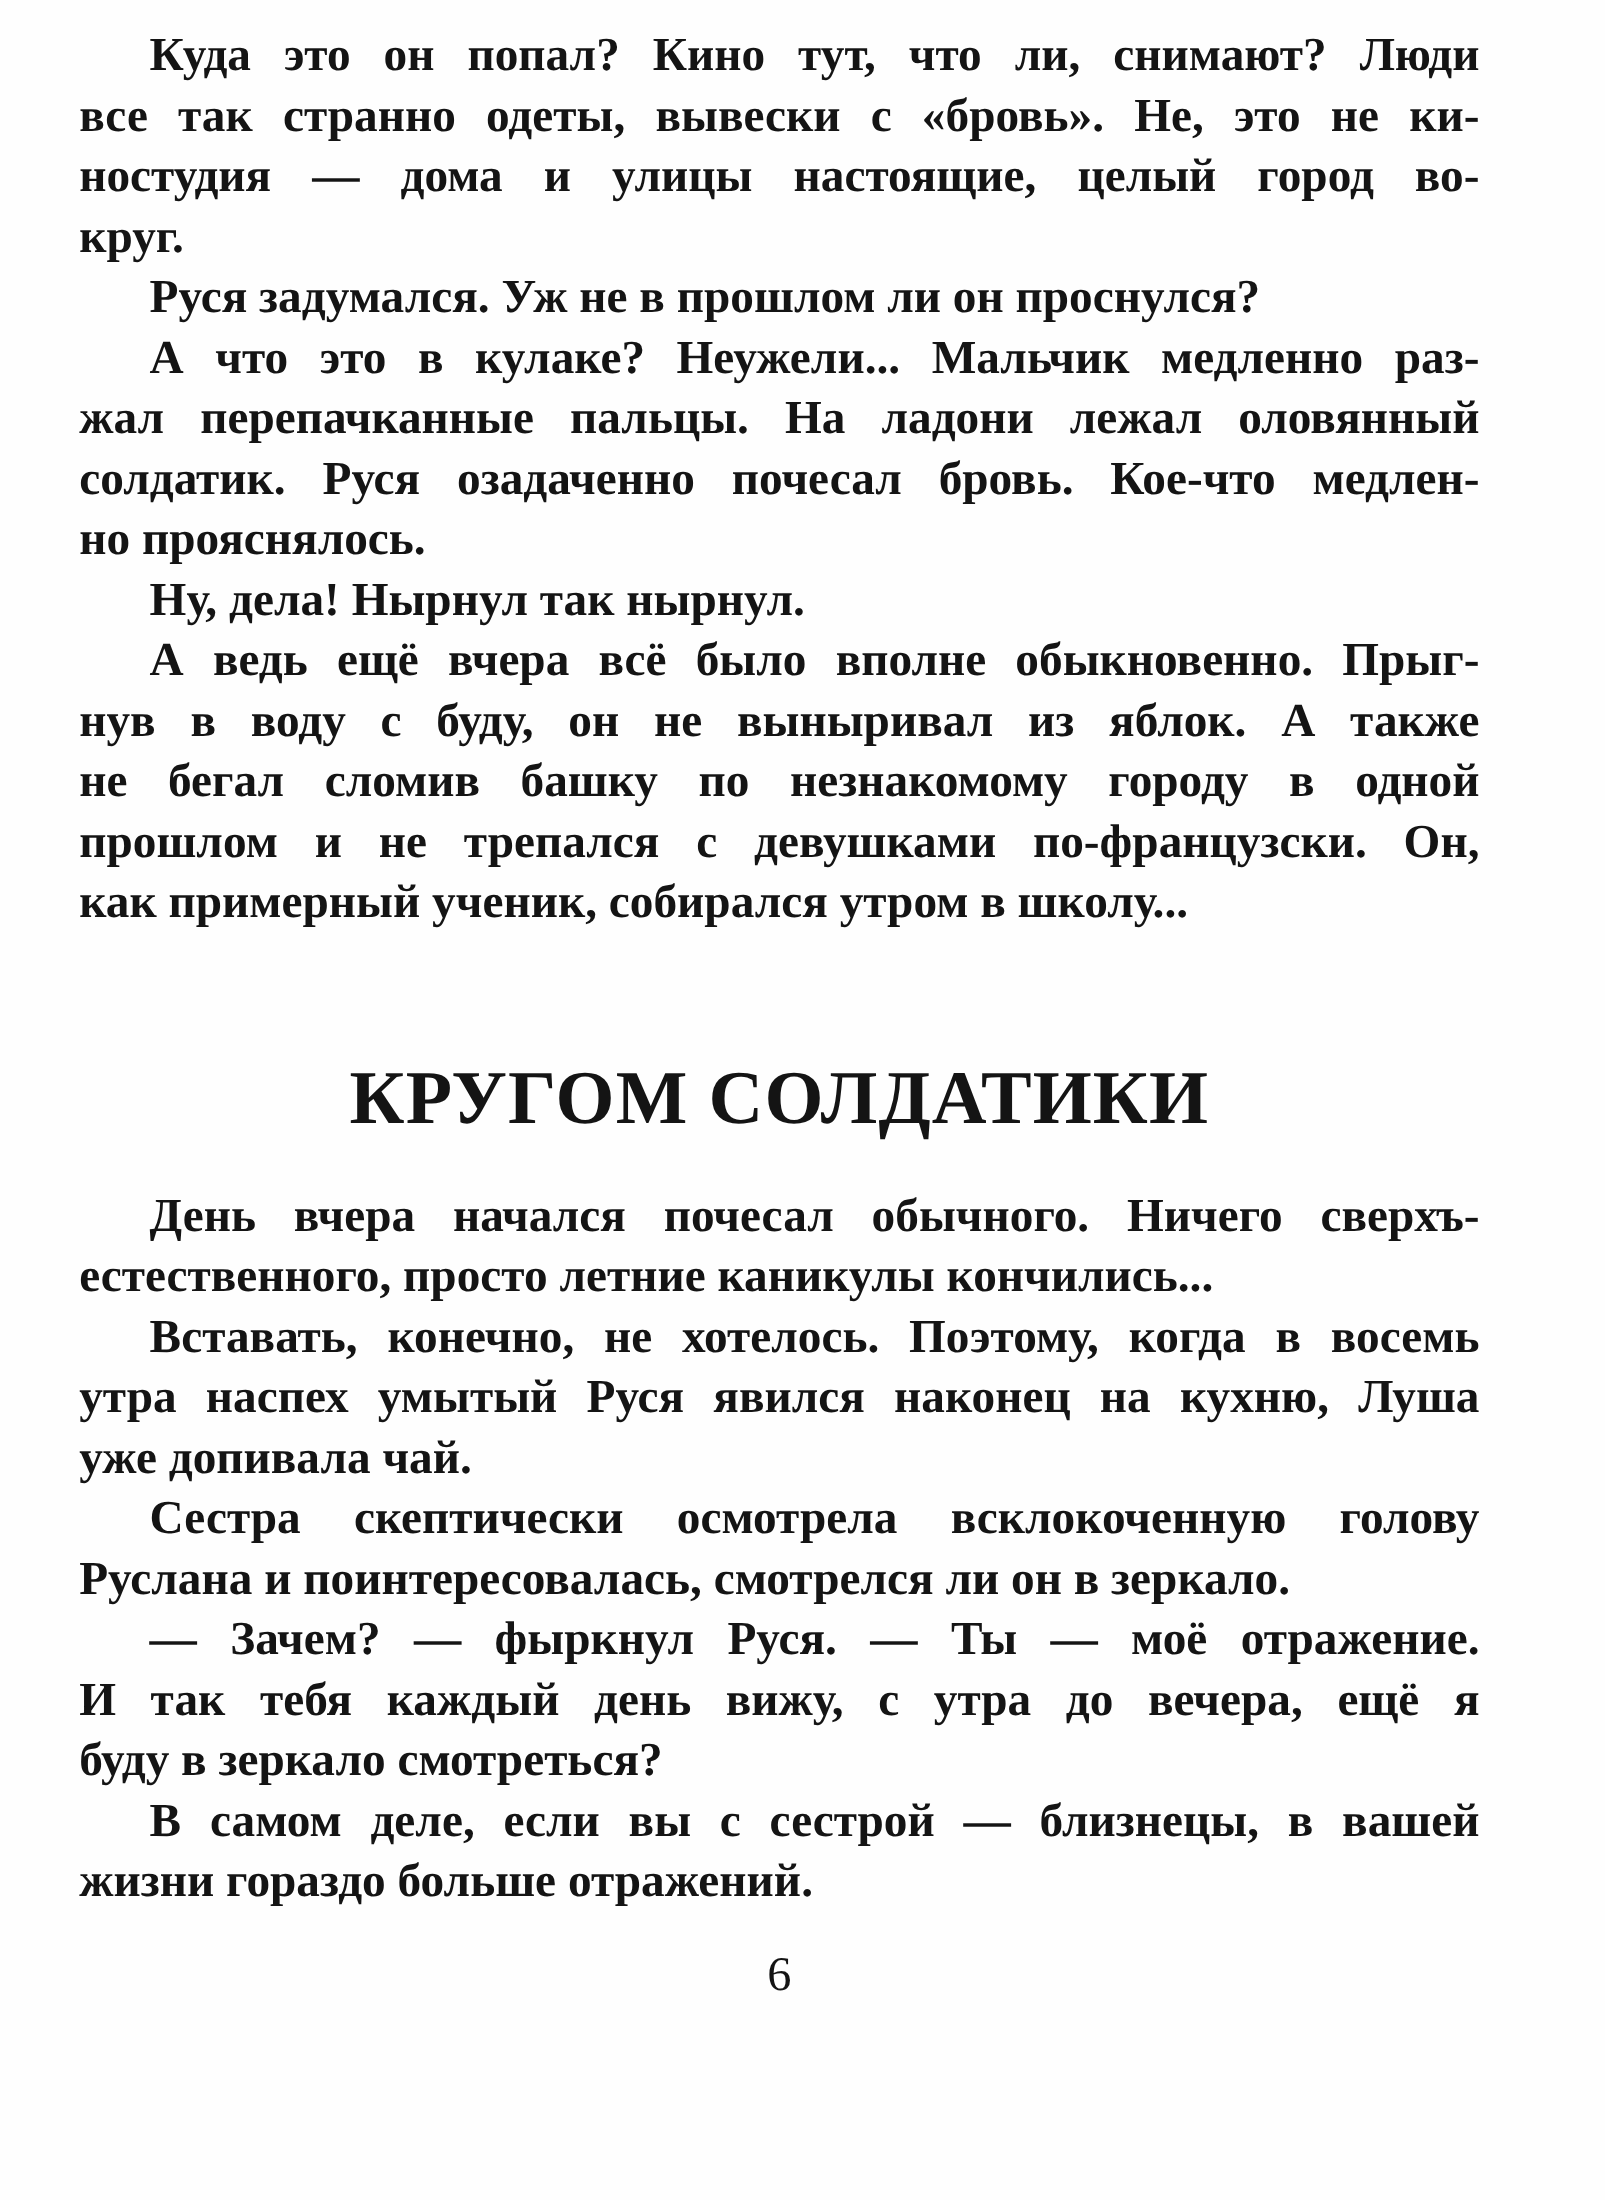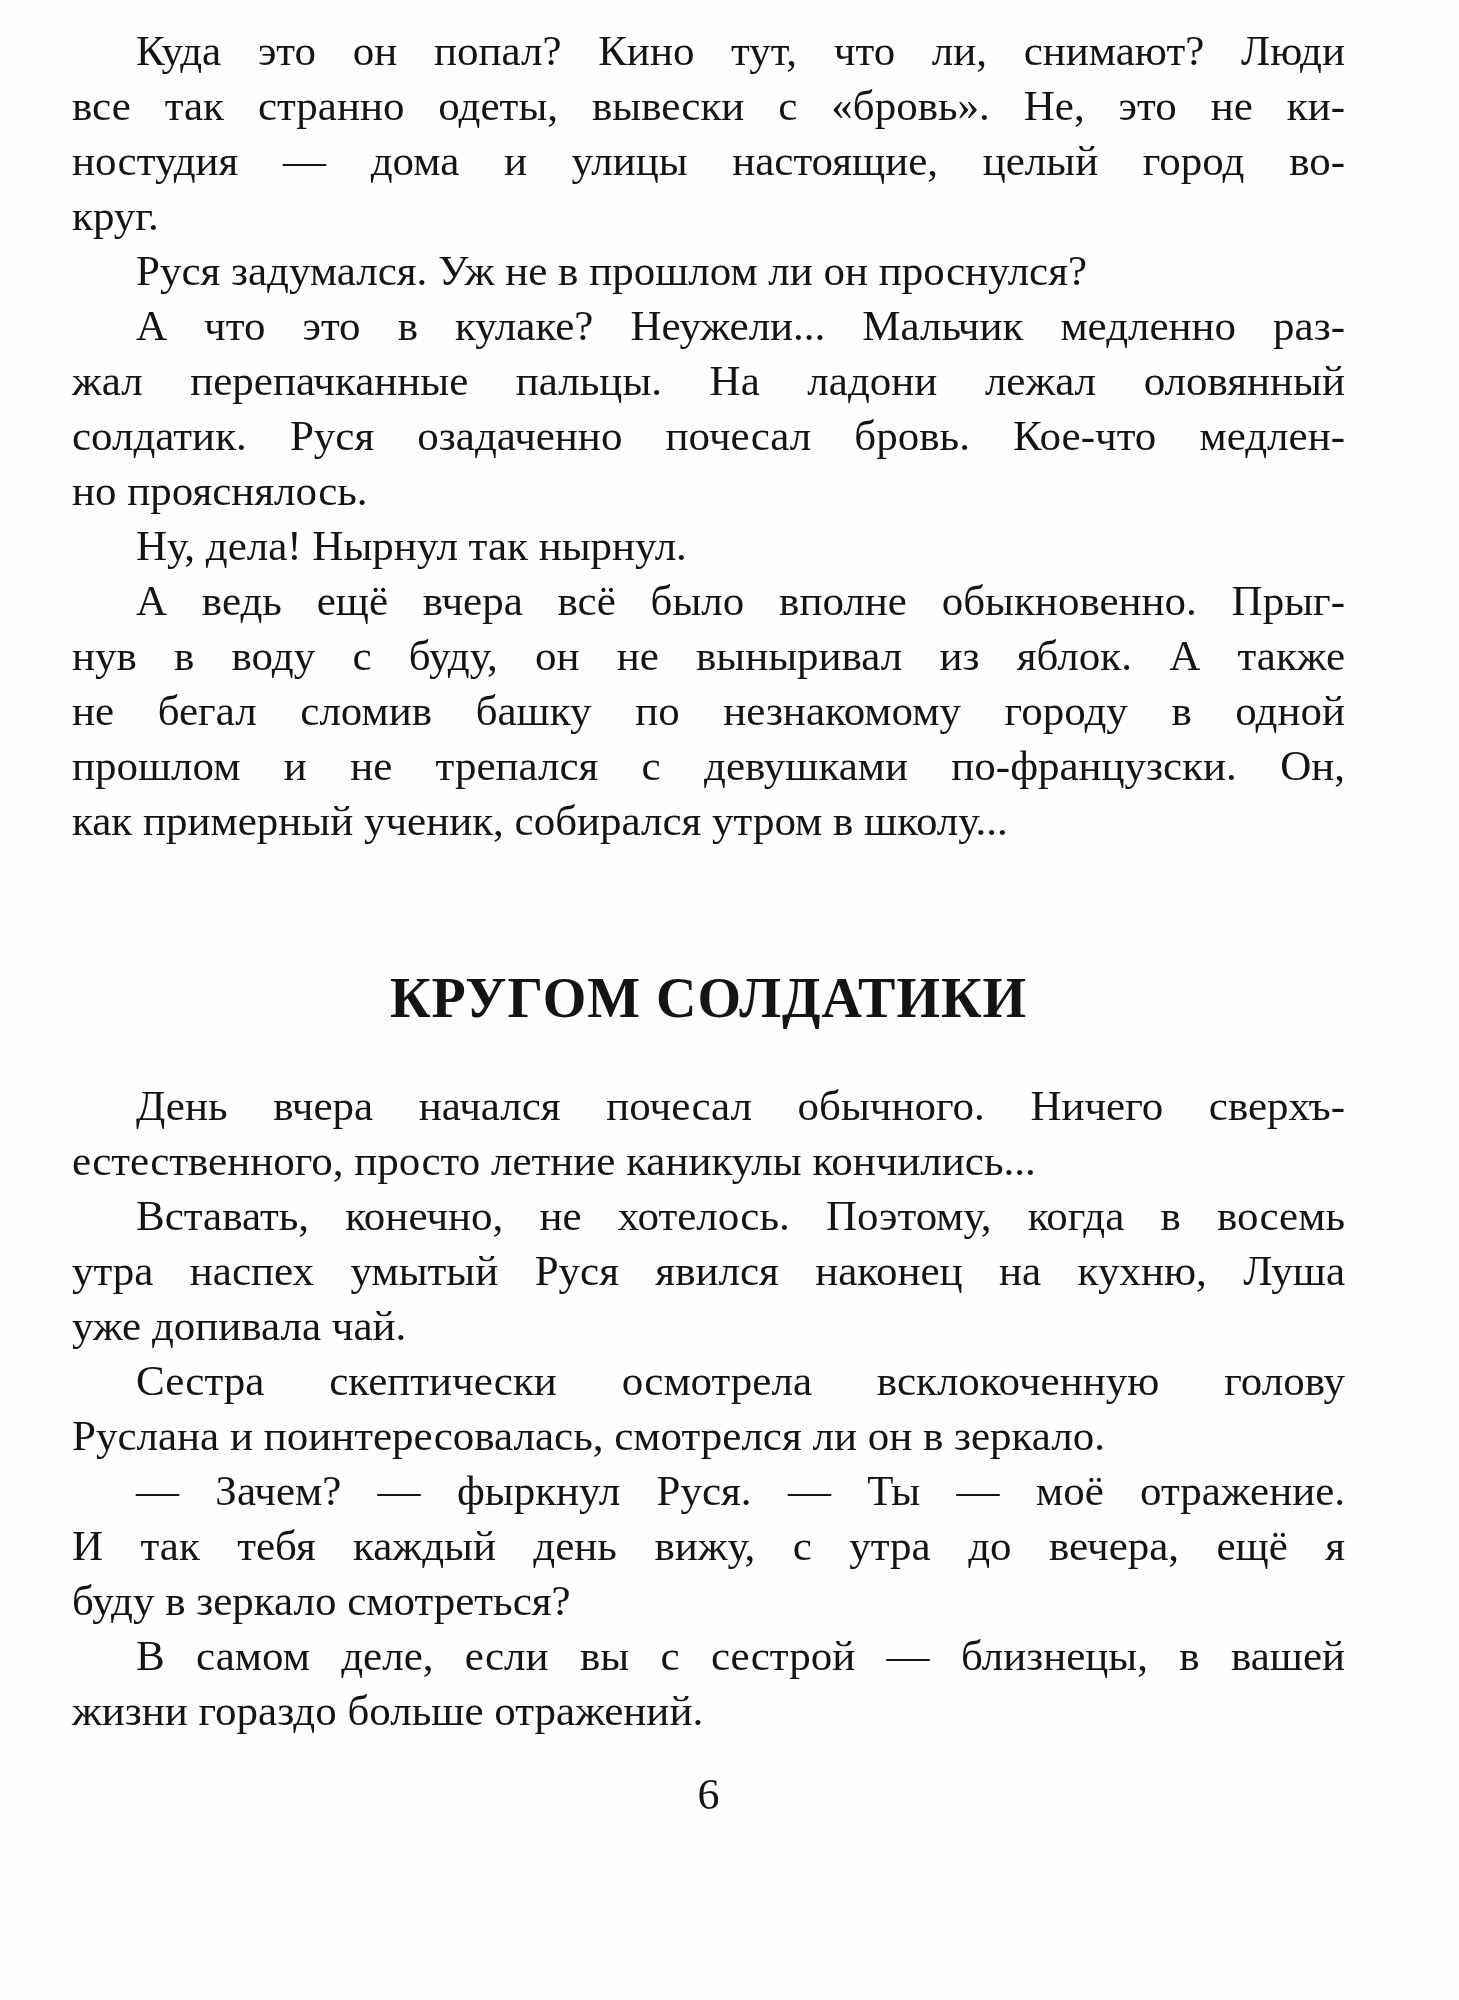--- a/index.html
+++ b/index.html
@@ -19,30 +19,31 @@
     font-size: 43px;
     line-height: 55px;
   }
   .paragraph {
     margin: 0;
   }
   .line {
     text-align: justify;
     text-align-last: justify;
     white-space: normal;
+    font-weight: bold;
   }
   .line.last {
     text-align-last: left;
   }
   .line.first {
     text-indent: 64px;
   }
   .chapter-heading {
     font-weight: bold;
-    font-size: 56px;
+    font-size: 69px;
     line-height: 60px;
     text-align: center;
     letter-spacing: 1px;
     margin: 120px 0 50px 0;
   }
   .page-number {
     text-align: center;
     font-size: 44px;
     line-height: 50px;
     margin-top: 32px;

